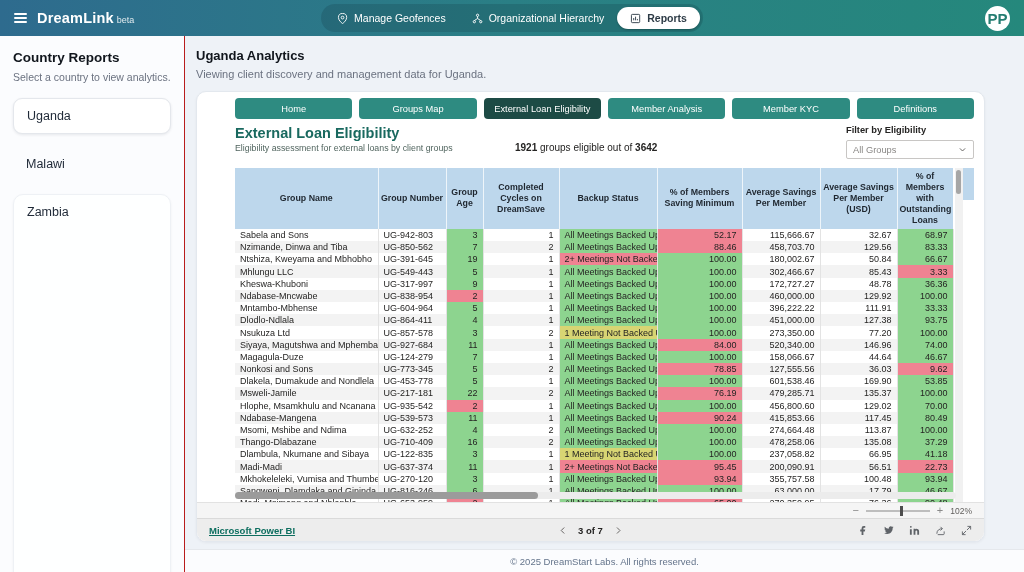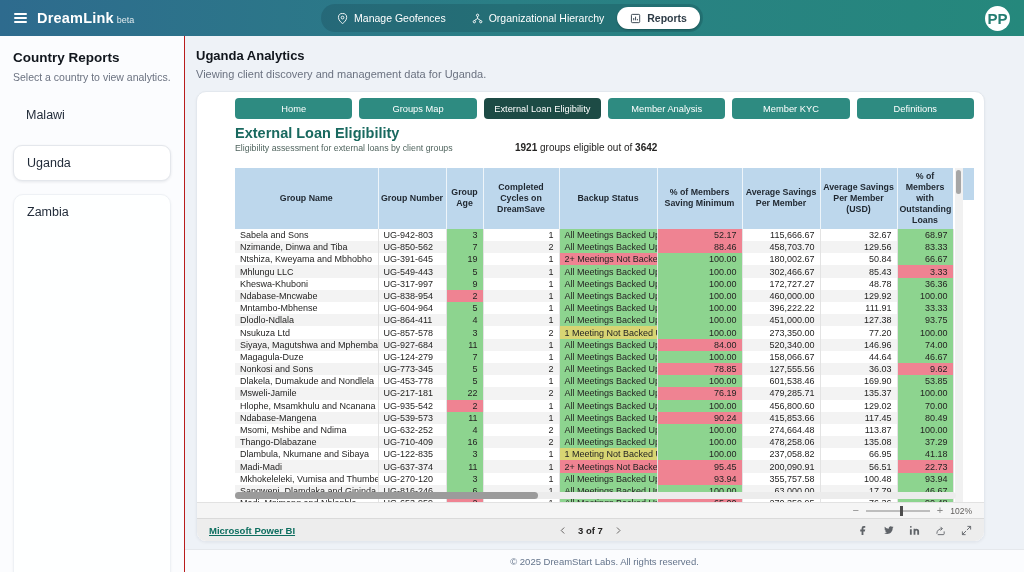--- a/index.html
+++ b/index.html
@@ -142,22 +142,22 @@
     </div>
   </div>
   <div class="avatar">PP</div>
 </div>
 
 <div class="layout">
 
   <div class="sidebar">
     <div class="sb-title">Country Reports</div>
     <div class="sb-sub">Select a country to view analytics.</div>
+    <div class="sb-item selected">Uganda</div>
     <div class="sb-item">Malawi</div>
-    <div class="sb-item selected">Uganda</div>
     <div class="sb-item card">Zambia</div>
   </div>
 
   <div class="right-col">
     <div class="main">
       <div class="main-title">Uganda Analytics</div>
       <div class="main-sub">Viewing client discovery and management data for Uganda.</div>
 
       <div class="card">
         <div class="tabs">
@@ -172,20 +172,29 @@
         <div class="report">
           <div class="rheader">
             <div class="rtitle-block">
               <div class="rtitle">External Loan Eligibility</div>
               <div class="rsub">Eligibility assessment for external loans by client groups</div>
             </div>
             <div class="summary">
               <b>1921</b><span> groups eligible out of </span><b>3642</b>
             </div>
             <div class="filters">
+              <div class="filter">
+                <span class="filter-label">Filter by Eligibility</span>
+                <div class="select">
+                  <span>All Groups</span>
+                  <svg viewBox="0 0 24 24" fill="none" stroke="currentColor" stroke-width="2.5">
+                      <polyline points="5 9 12 16 19 9"></polyline>
+                    </svg>
+                </div>
+              </div>
             </div>
           </div>
 
           <div class="tablewrap">
             <table>
               <colgroup>
                 <col class="c-name">
                   <col class="c-num">
                   <col class="c-age">
                   <col class="c-cyc">

